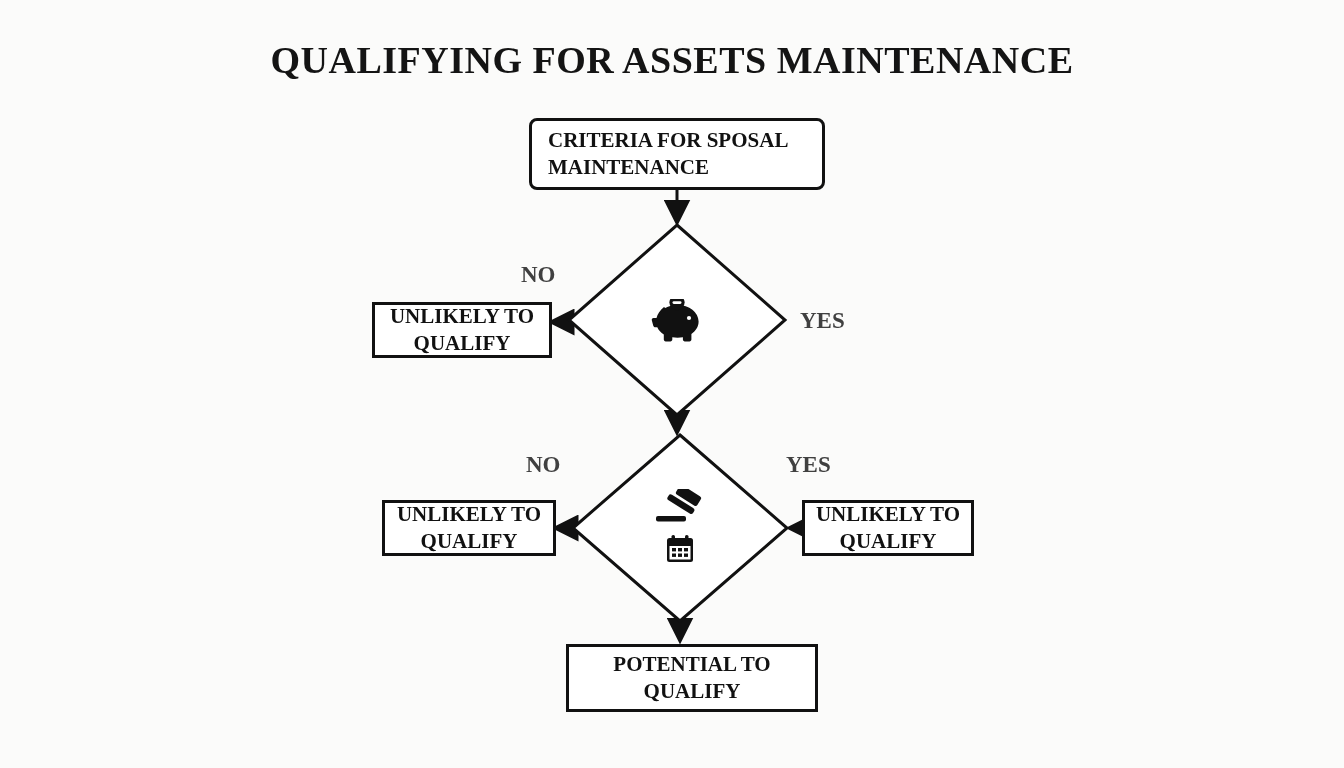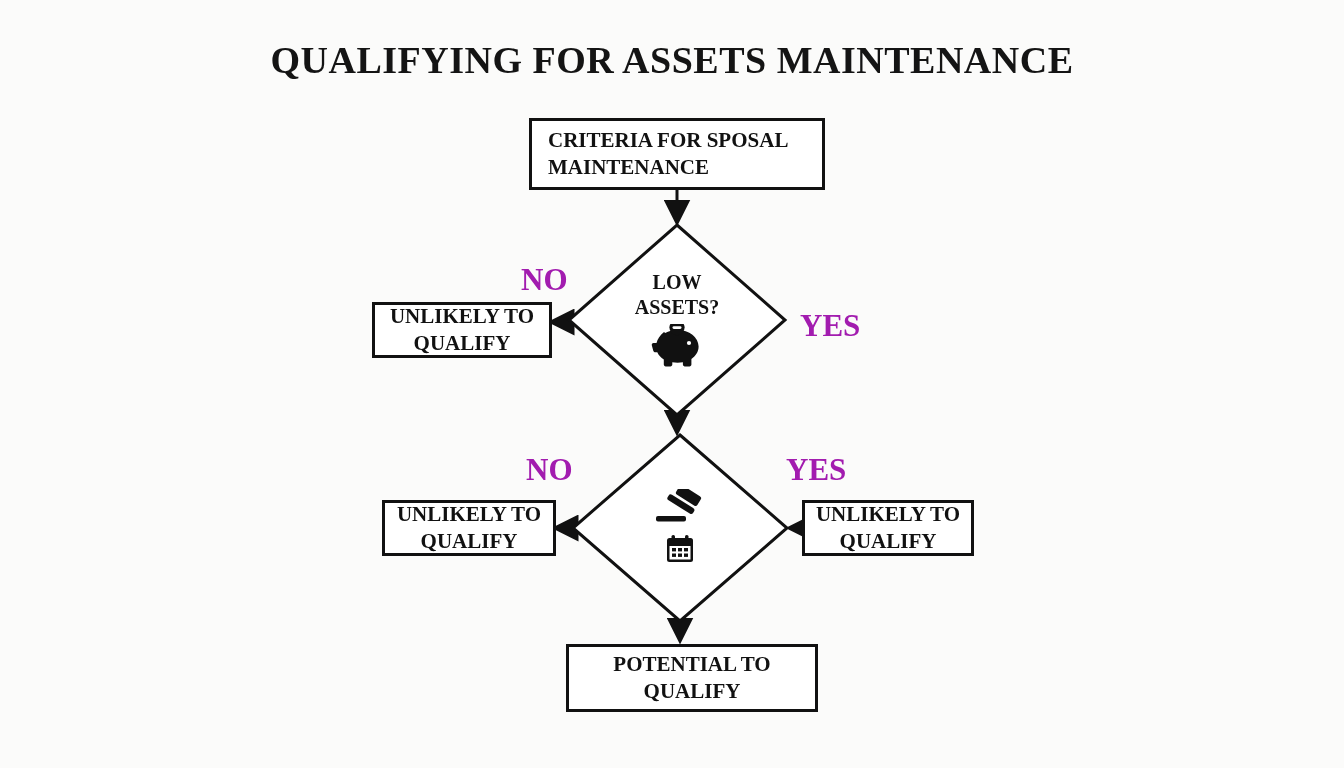--- a/index.html
+++ b/index.html
@@ -45,20 +45,21 @@
     font-weight: bold;
     font-size: 21px;
     line-height: 1.28;
     color: #111111;
     padding: 4px 10px;
   }
   .node-box.left-align {
     justify-content: flex-start;
     text-align: left;
     padding-left: 16px;
+    border-radius: 8px;
   }
 
   
   .diamond-wrap {
     position: absolute;
   }
   .diamond-shape {
     position: absolute;
     left: 0;
     top: 0;
@@ -83,22 +84,22 @@
     color: #111111;
     pointer-events: none;
   }
   .diamond-label .txt { white-space: pre-line; }
 
   
   .edge-label {
     position: absolute;
     font-family: "Liberation Serif", serif;
     font-weight: bold;
-    font-size: 31px;
-    color: #a21caf;
+    font-size: 23px;
+    color: #404040;
     white-space: nowrap;
   }
 
   
   .icon {
     display: block;
     line-height: 1;
   }
   .icon-piggy { margin-top: 4px; }
   .icon-gavel { margin-bottom: 2px; }
@@ -144,22 +145,20 @@
   <div class="node-box left-align" style="left:529px; top:118px; width:296px; height:72px;">
     <span class="txt" style="white-space:pre-line;">CRITERIA FOR SPOSAL
 MAINTENANCE</span>
   </div>
 
   <div class="diamond-wrap" style="left:566px; top:222px; width:222px; height:196px;">
     <svg class="diamond-shape" viewBox="0 0 222 196" xmlns="http://www.w3.org/2000/svg">
       <polygon points="111,3 219,98 111,193 3,98" fill="#ffffff" stroke="#111111" stroke-width="3"></polygon>
     </svg>
     <div class="diamond-label">
-      <span class="txt">LOW
-ASSETS?</span>
       <span class="icon icon-piggy">
         <svg width="52" height="44" viewBox="0 0 52 44" xmlns="http://www.w3.org/2000/svg">
           <path d="M13 8 C9 11 6.5 15 5.5 19 L2.5 19 C1.2 19 0.6 20 0.8 21.2 L2.2 26.5 C2.5 27.7 3.3 28.3 4.4 28.3 L6.3 28.3 C7.6 31.3 9.9 33.8 12.8 35.4 L12.8 40.5 C12.8 41.6 13.6 42.4 14.7 42.4 L19.4 42.4 C20.5 42.4 21.3 41.6 21.3 40.5 L21.3 38.2 C23 38.5 24.8 38.7 26.6 38.7 C28.4 38.7 30.2 38.5 31.9 38.2 L31.9 40.5 C31.9 41.6 32.7 42.4 33.8 42.4 L38.5 42.4 C39.6 42.4 40.4 41.6 40.4 40.5 L40.4 35 C44.8 32.2 47.6 27.7 47.6 22.6 C47.6 13.4 38.2 6 26.6 6 C22 6 17.7 7.2 14.2 9.1 Z" fill="#111111"></path>
           <circle cx="38" cy="19" r="2.1" fill="#ffffff"></circle>
           <circle cx="26" cy="3.6" r="7.6" fill="#111111"></circle>
           <rect x="21.5" y="2.3" width="9" height="2.6" rx="1.3" fill="#ffffff"></rect>
         </svg>
       </span>
     </div>
   </div>

